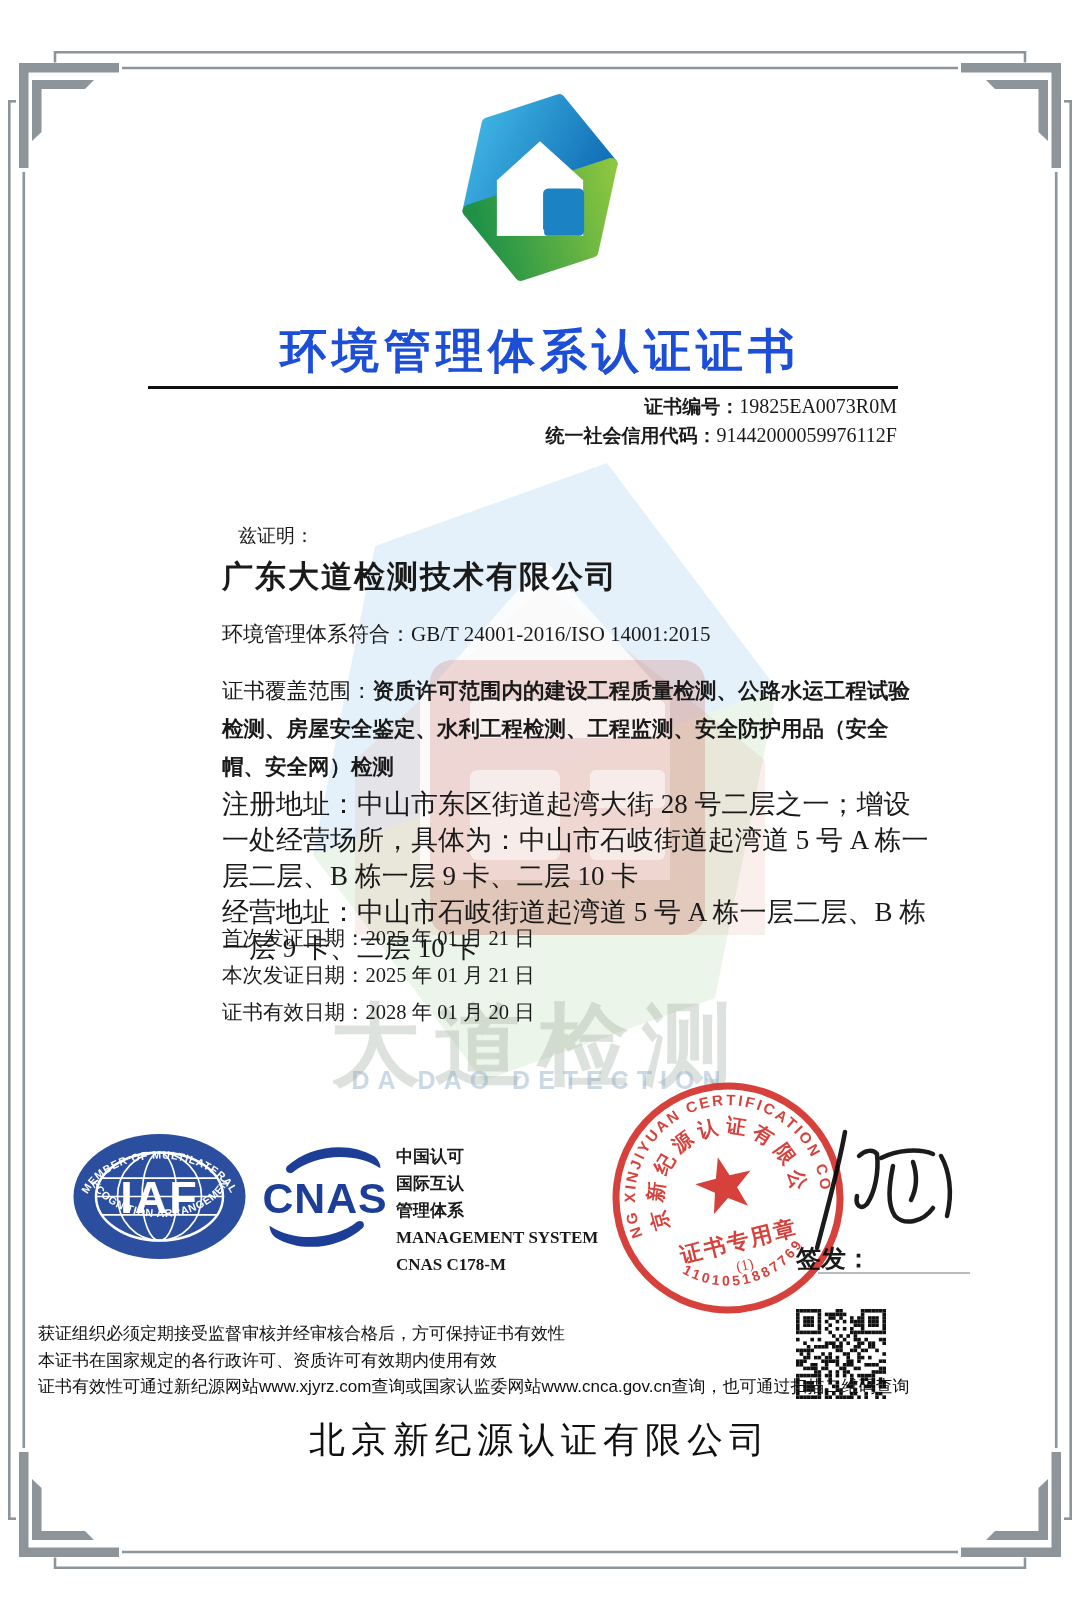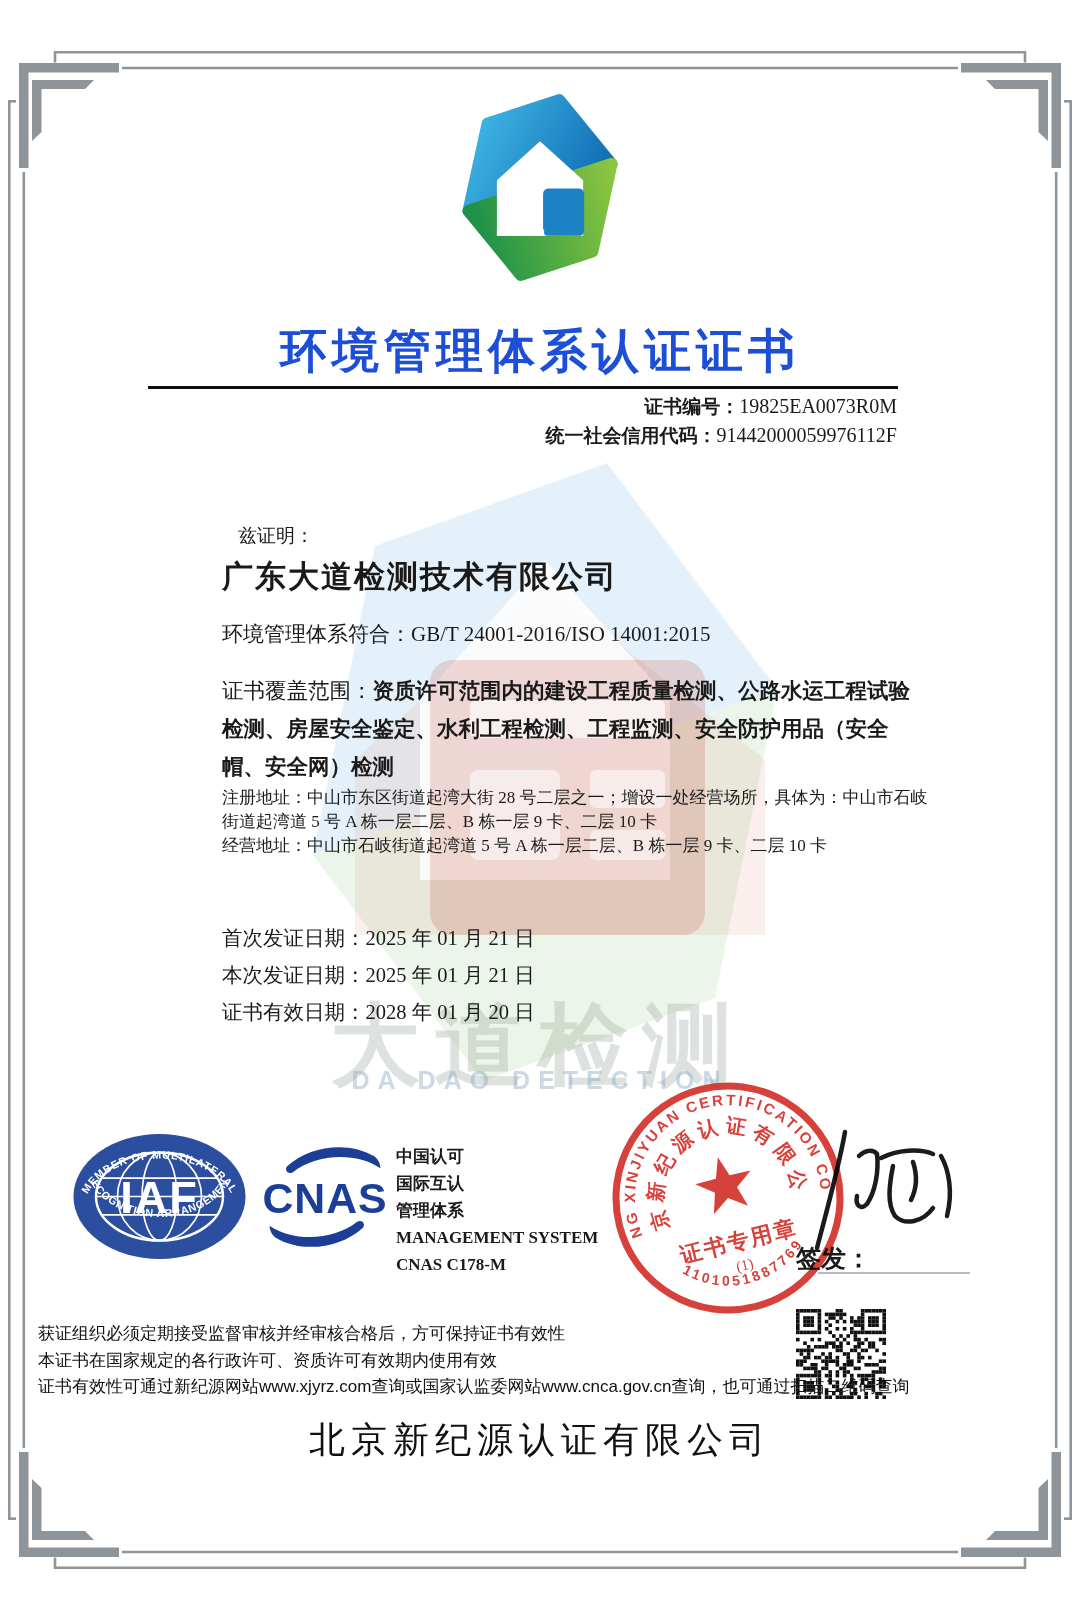--- a/index.html
+++ b/index.html
@@ -23,21 +23,21 @@
          letter-spacing:5px;color:#1d4ed8;font-family:"Liberation Sans","DejaVu Sans",sans-serif;}
   .title-rule{left:148px;top:386px;width:750px;height:3px;background:#101010;}
   .ids{right:183px;top:392px;text-align:right;line-height:29px;font-size:20px;}
   .ids .lbl{font-family:"Liberation Sans","DejaVu Sans",sans-serif;font-weight:700;font-size:19px;}
   .certify{left:222px;top:523px;font-size:19px;margin-left:16px;}
   .company{left:222px;top:556px;font-size:31px;font-weight:700;letter-spacing:2px;
            font-family:"Liberation Sans","DejaVu Sans",sans-serif;}
   .standard{left:222px;top:620px;font-size:21px;}
   .scope{left:222px;top:672px;width:706px;font-size:21.5px;line-height:38px;}
   .scope b{font-weight:700;}
-  .addresses{left:222px;top:786px;width:708px;font-size:17px;line-height:24px;}
+  .addresses{left:222px;top:786px;width:708px;font-size:27px;line-height:36px;}
   .dates{left:222px;top:920px;font-size:20.5px;line-height:37px;}
   .accr-text{left:396px;top:1143px;font-size:17px;line-height:27px;font-weight:700;
              font-family:Liberation Serif, serif;}
   .iaf{left:72px;top:1133px;width:175px;height:128px;}
   .cnas{left:252px;top:1140px;width:146px;height:114px;}
   .stamp{left:596px;top:1066px;width:264px;height:264px;z-index:3;opacity:.94;mix-blend-mode:multiply;}
   .signature{left:815px;top:1126px;width:152px;height:128px;}
   .sign-label{left:796px;top:1242px;font-size:25px;font-weight:700;
               font-family:"Liberation Sans","DejaVu Sans",sans-serif;text-align:center;}
   .sign-line{left:818px;top:1272px;width:152px;height:2px;background:#b7bbbf;}

